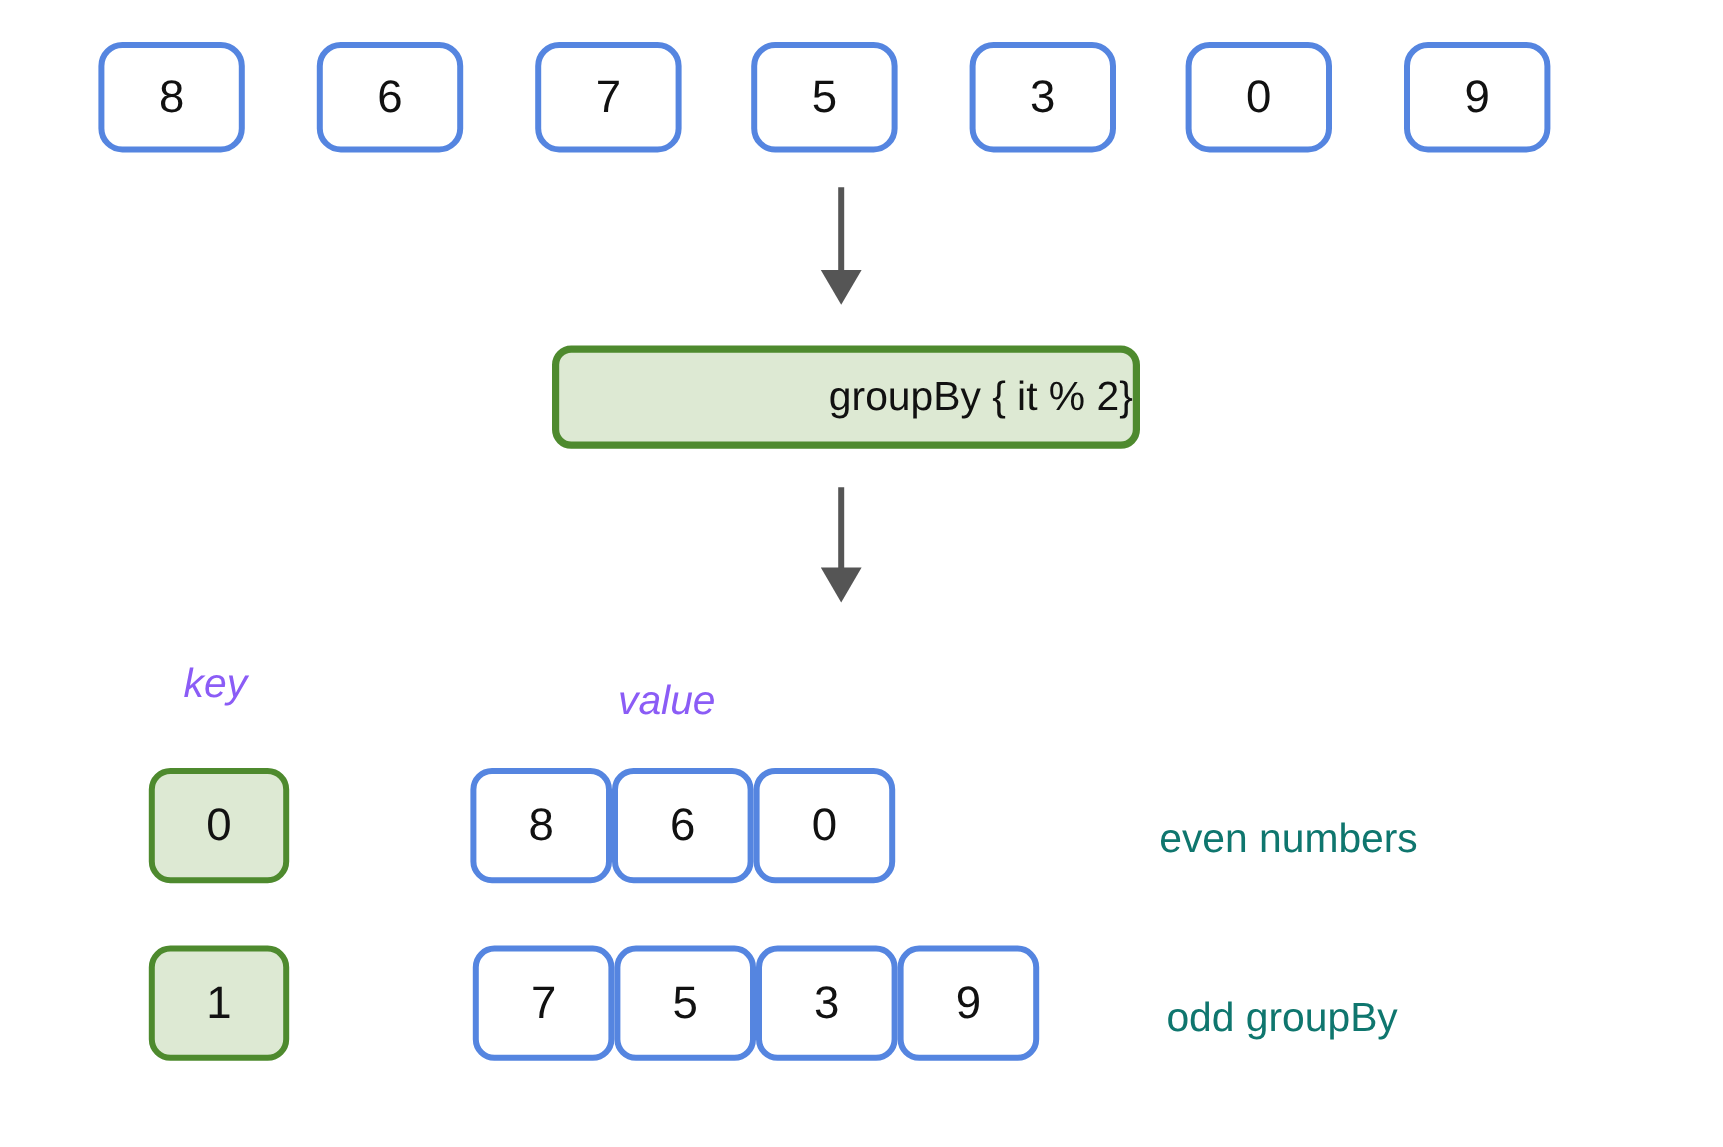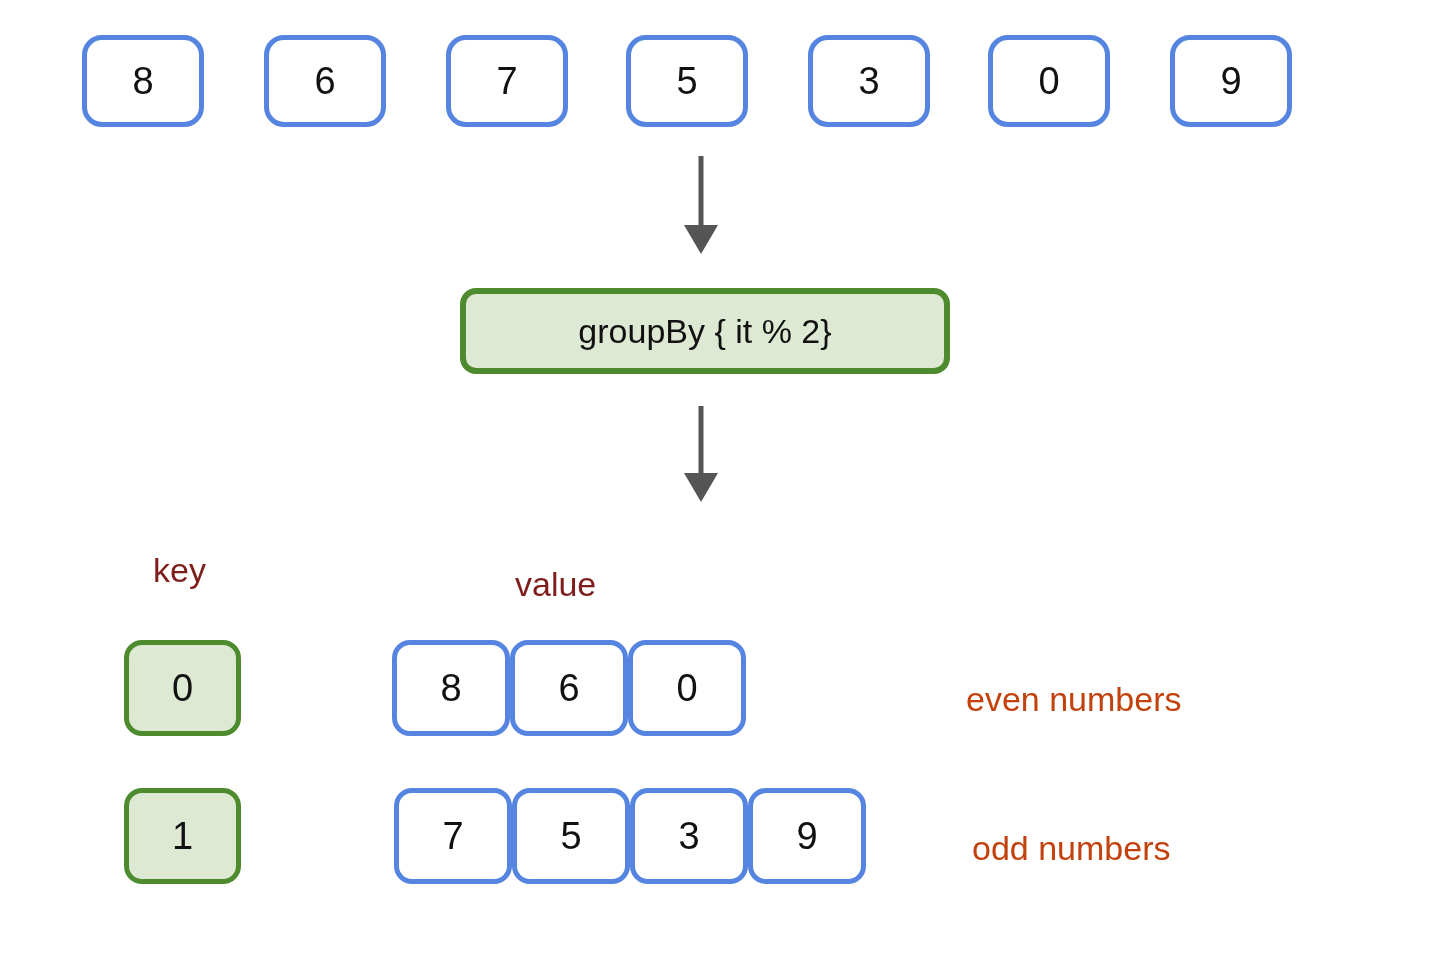--- a/index.html
+++ b/index.html
@@ -73,46 +73,47 @@
   
   .op-box {
     position: absolute;
     box-sizing: border-box;
     left: 460px;
     top: 288px;
     width: 490px;
     height: 86px;
     display: flex;
     align-items: center;
-    justify-content: center;
+    justify-content: flex-end;
     background: #dde9d3;
     border: 6px solid #4e8a2e;
     border-radius: 16px;
     color: #111111;
     font-size: 34px;
     line-height: 1;
     user-select: none;
   }
 
   
   .blue-label {
     position: absolute;
-    color: #c2410c;
+    color: #0f766e;
     font-size: 34px;
     line-height: 1;
     white-space: nowrap;
     user-select: none;
   }
   .col-label {
     position: absolute;
-    color: #7f1d1d;
+    color: #8b5cf6;
     font-size: 34px;
     line-height: 1;
     white-space: nowrap;
     user-select: none;
+    font-style: italic;
   }
 
   .arrow {
     position: absolute;
   }
 </style>
 </head>
 <body>
 
 <div id="canvas">
@@ -183,16 +184,16 @@
     </div>
     <div class="cell value-cell" style="left:512px; top:788px;">
       <span>5</span>
     </div>
     <div class="cell value-cell" style="left:630px; top:788px;">
       <span>3</span>
     </div>
     <div class="cell value-cell" style="left:748px; top:788px;">
       <span>9</span>
     </div>
-    <div class="blue-label" style="left:972px; top:831px;">odd numbers</div>
+    <div class="blue-label" style="left:972px; top:831px;">odd groupBy</div>
   </div>
 
 </div>
 
 </body></html>

